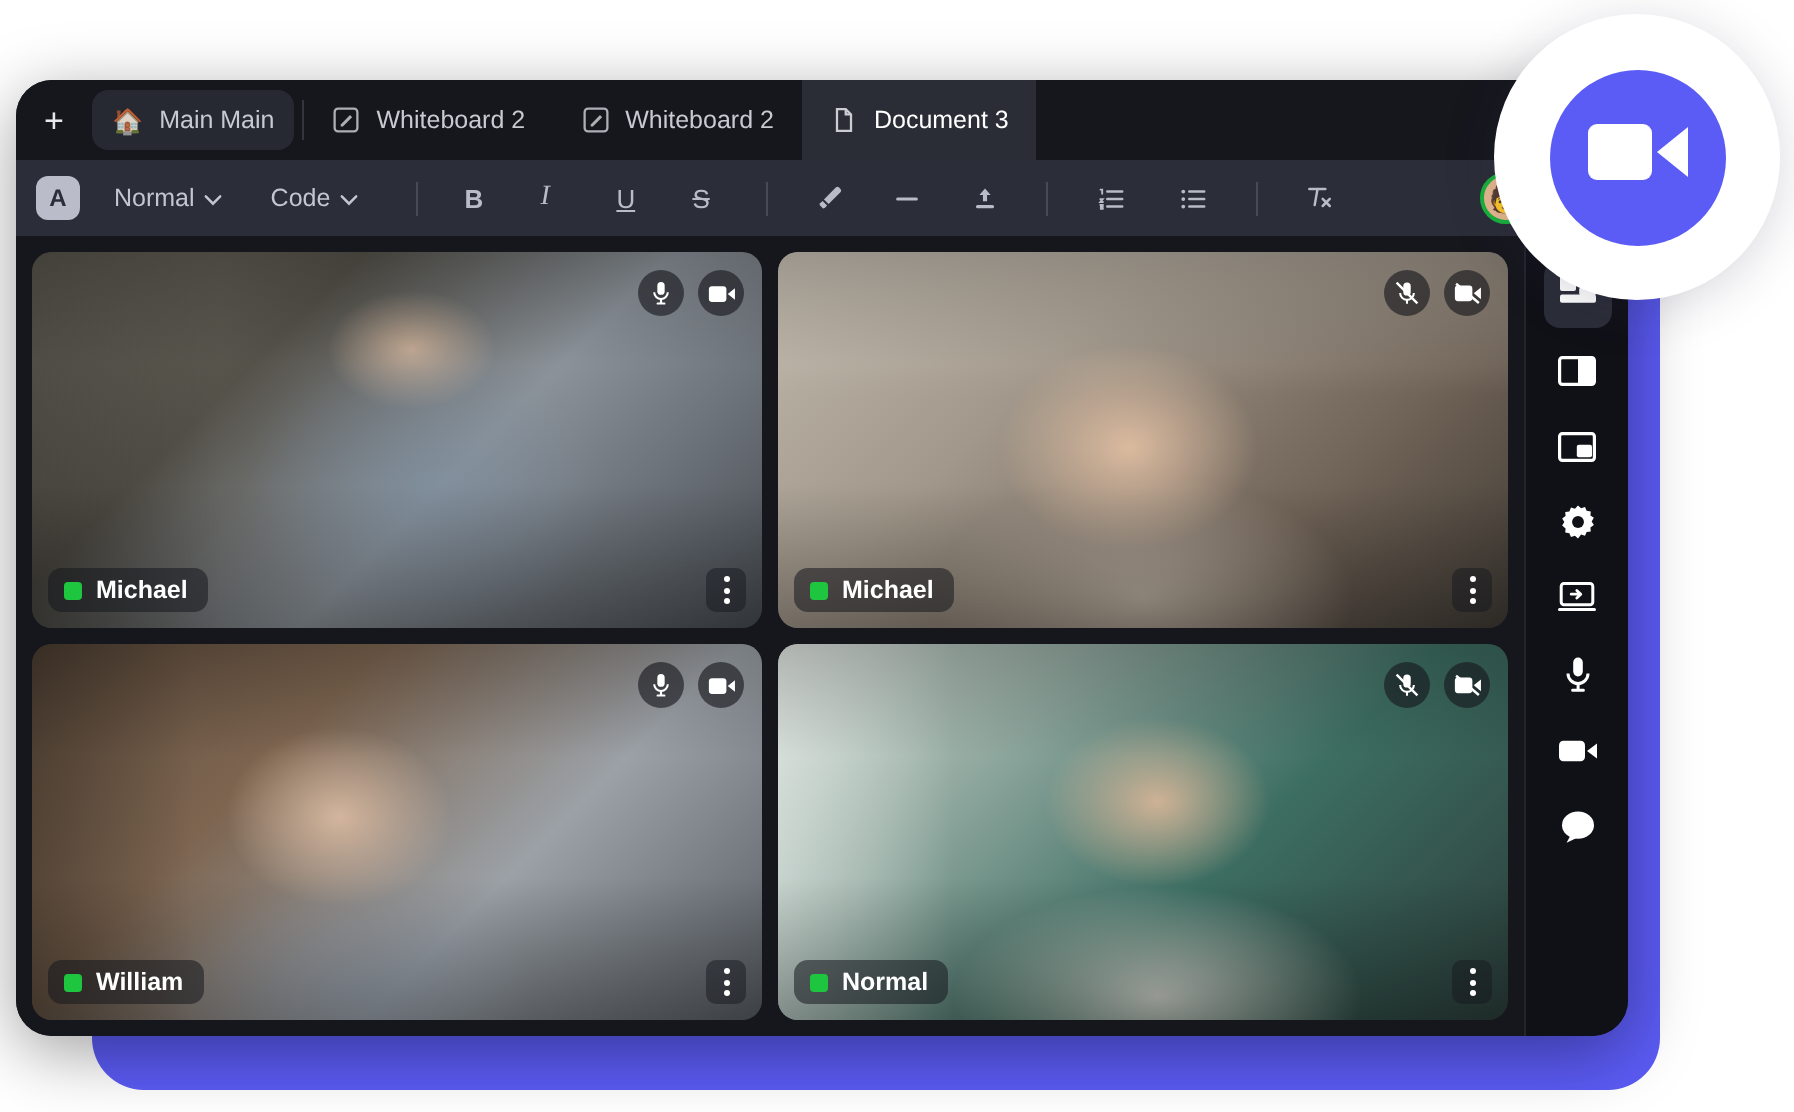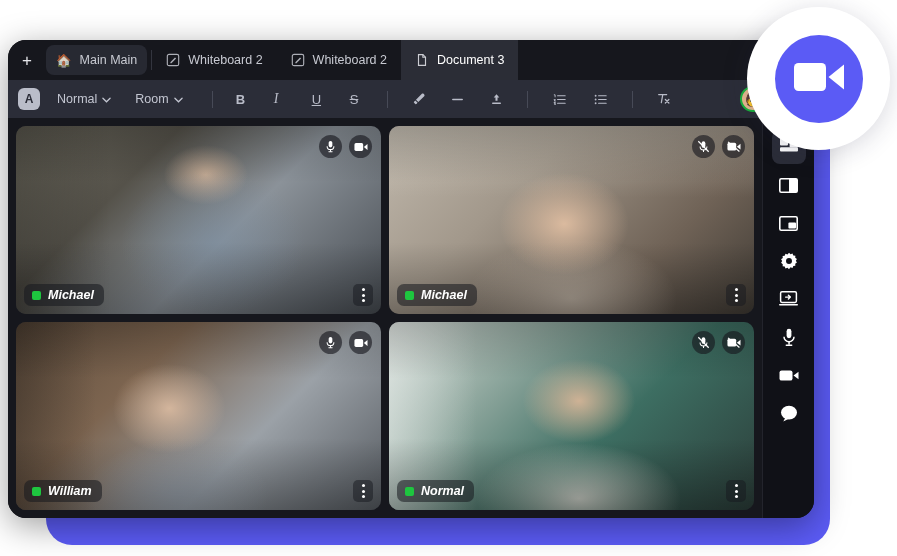--- a/index.html
+++ b/index.html
@@ -102,21 +102,20 @@
     grid-template-columns: 1fr 1fr;
     grid-template-rows: 1fr 1fr;
     gap: 8px;
     background: #16171d;
   }
 
   .tile {
     position: relative;
     border-radius: 10px;
     overflow: hidden;
-    font-style: italic;
   }
   .tile .bg { position: absolute; inset: 0; }
   .tile .vig {
     position: absolute; inset: 0;
     background: linear-gradient(180deg, rgba(0,0,0,.22) 0%, rgba(0,0,0,0) 30%, rgba(0,0,0,0) 62%, rgba(0,0,0,.30) 100%);
   }
   .namechip {
     position: absolute; left: 8px; bottom: 8px;
     display: flex; align-items: center; gap: 7px;
     padding: 4px 10px 4px 8px;
@@ -232,21 +231,21 @@
       <div class="fb-btn fb-drop">
         <span>Normal</span>
         <span>
           <svg width="9" height="6" viewBox="0 0 10 6" fill="none" stroke="#c3c6d1" stroke-width="1.4" stroke-linecap="round">
               <path d="M1 1l4 4 4-4"></path>
             </svg>
         </span>
       </div>
 
       <div class="fb-btn fb-drop">
-        <span>Room</span>
+        <span>Code</span>
         <span>
           <svg width="9" height="6" viewBox="0 0 10 6" fill="none" stroke="#c3c6d1" stroke-width="1.4" stroke-linecap="round">
               <path d="M1 1l4 4 4-4"></path>
             </svg>
         </span>
       </div>
 
       <div class="fb-div"></div>
 
       <div class="fb-btn" style="font-weight:700;font-size:13px;margin:0 6px;">B</div>

